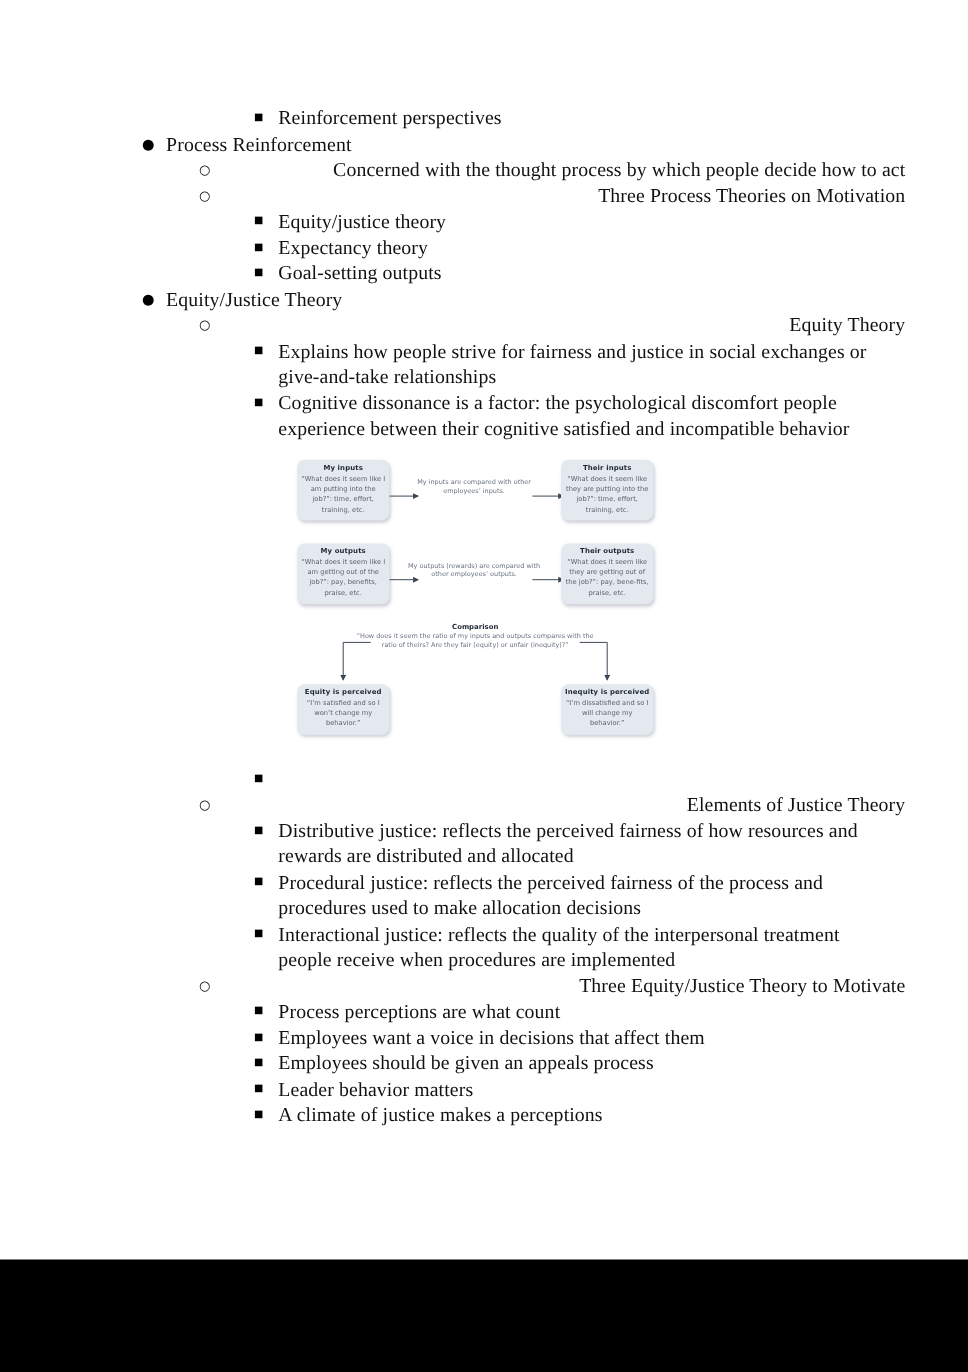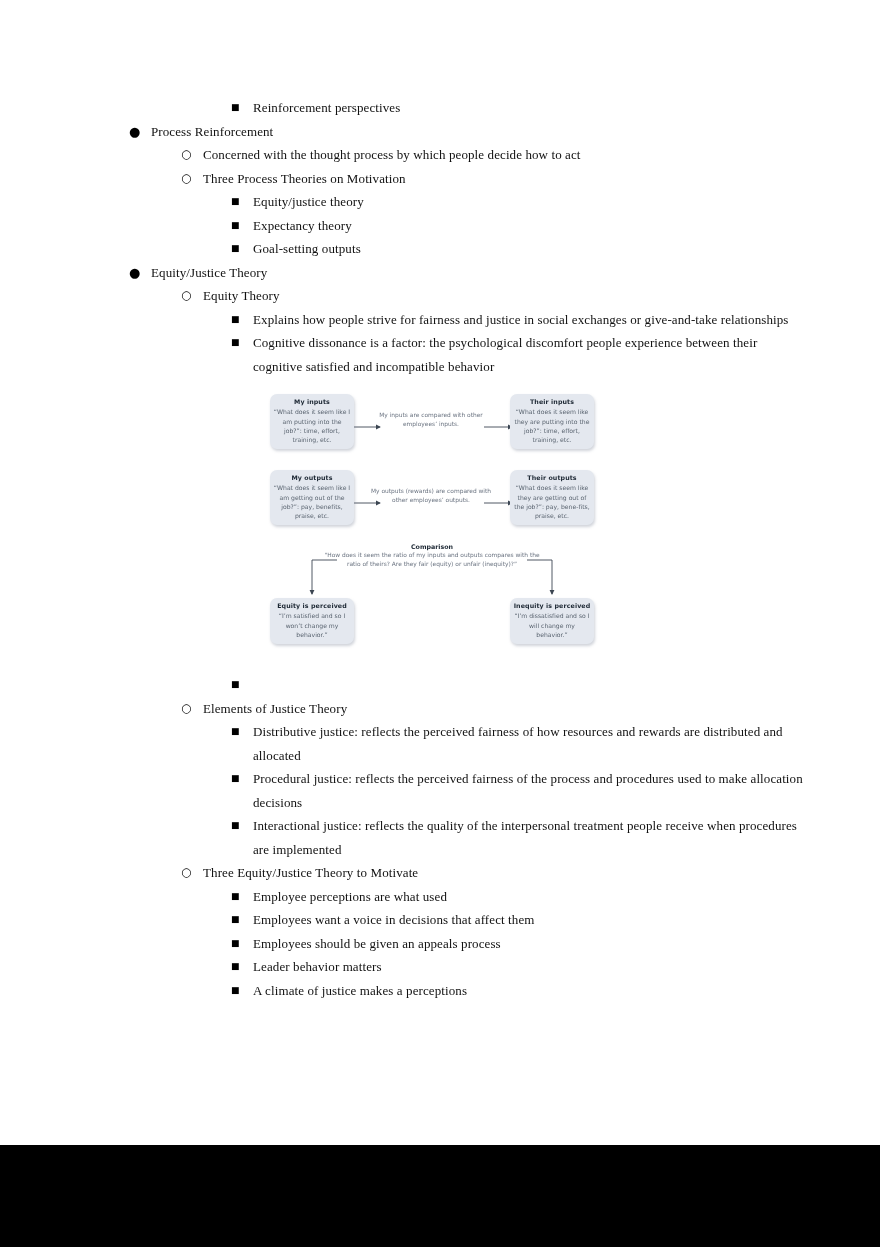--- a/index.html
+++ b/index.html
@@ -46,31 +46,31 @@
     color: #000000;
     line-height: 23.5px;
     user-select: none;
   }
   .bullet.disc   { font-size: 13px; }
   .bullet.circle { font-size: 12px; }
   .bullet.square { font-size: 9px; }
 
   .txt {
     flex: 1 1 auto;
-    font-size: 13px;
+    font-size: 18px;
     letter-spacing: 0.1px;
   }
 
   
   .lvl1 { padding-left: 129px; }
   .lvl2 { padding-left: 181px; }
   .lvl3 { padding-left: 231px; }
 
   .lvl1 .txt { max-width: 660px; }
-  .lvl2 .txt { max-width: 620px; }
+  .lvl2 .txt { max-width: 620px; text-align: right; }
   .lvl3 .txt { max-width: 556px; }
 
   
   .figure-row {
     position: relative;
     height: 295px;
   }
   .figure {
     position: absolute;
     left: 262px;
@@ -286,21 +286,21 @@
       <span class="txt">Interactional justice: reflects the quality of the interpersonal treatment people receive when procedures are implemented</span>
     </div>
 
     <div class="row lvl2">
       <span class="bullet circle">○</span>
       <span class="txt">Three Equity/Justice Theory to Motivate</span>
     </div>
 
     <div class="row lvl3">
       <span class="bullet square">■</span>
-      <span class="txt">Employee perceptions are what used</span>
+      <span class="txt">Process perceptions are what count</span>
     </div>
 
     <div class="row lvl3">
       <span class="bullet square">■</span>
       <span class="txt">Employees want a voice in decisions that affect them</span>
     </div>
 
     <div class="row lvl3">
       <span class="bullet square">■</span>
       <span class="txt">Employees should be given an appeals process</span>

